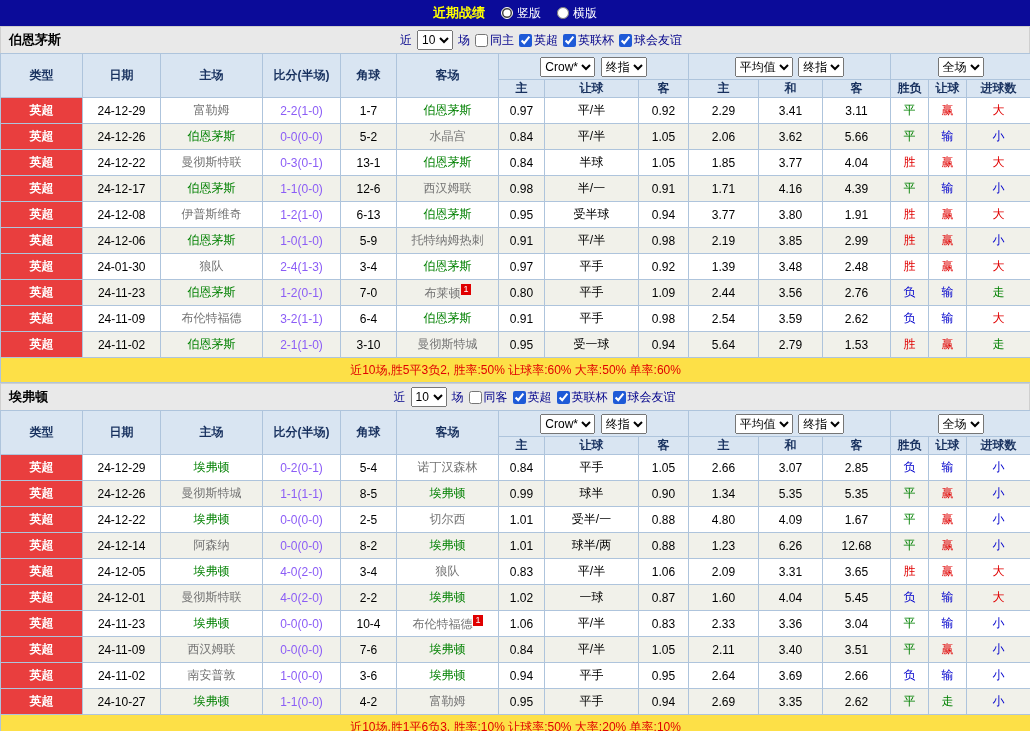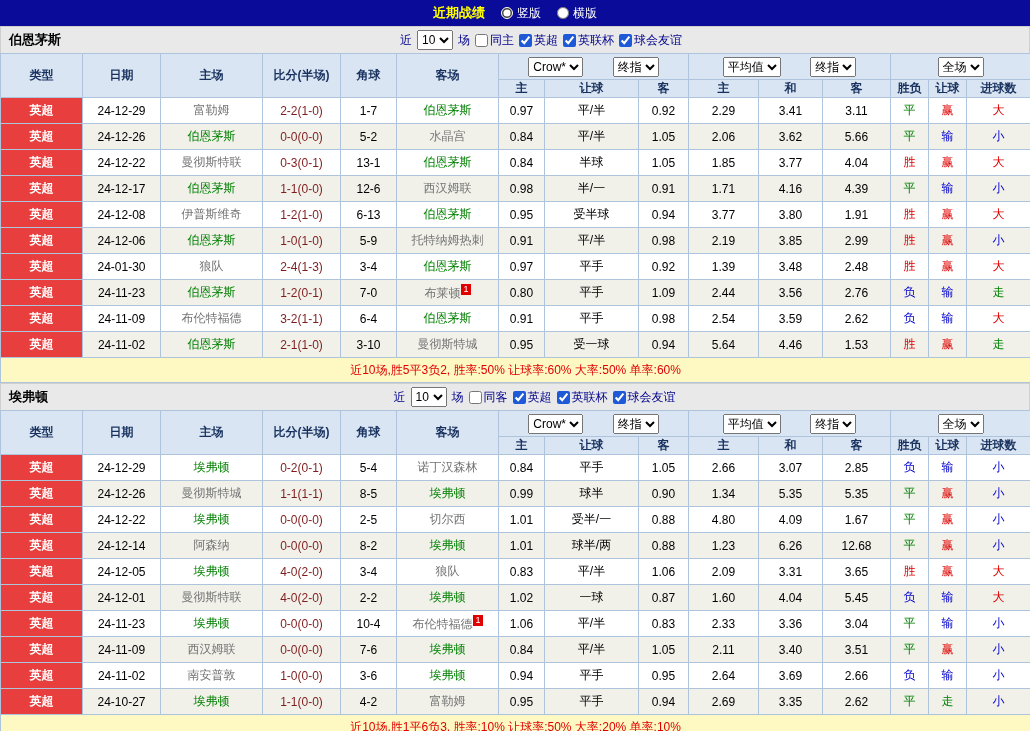--- a/index.html
+++ b/index.html
@@ -58,41 +58,41 @@
     text-align: center;
     padding: 0 1px;
     overflow: hidden;
     white-space: nowrap;
     font-size: 12px;
   }
   thead th { background: #d9e5f2; color: #17305e; font-weight: bold; }
   thead tr.h1 th { height: 26px; }
   thead tr.h2 th { height: 18px; }
   .selcell { background:#d9e5f2; }
-  .selcell select { margin: 0 13px; }
+  .selcell select { margin: 0 1px; }
   tbody td { height: 26px; background:#fff; }
   tbody tr:nth-child(even) td { background: #f1f1ea; }
   td.league { background: #e93e3e !important; color: #fff; font-weight: bold; }
   .team { color:#737373; text-decoration: none; cursor: pointer; }
   .team.focus { color: #008000; }
-  .score { color: #7f1d1d; cursor: pointer; }
+  .score { color: #8b5cf6; cursor: pointer; }
   .redcard {
     display: inline-block;
     background: #e00000;
     color: #fff;
     font-size: 9px;
     line-height: 11px;
     padding: 0 2px;
     vertical-align: super;
     margin-left: 1px;
   }
   .res-win  { color: #e00000; }
   .res-draw { color: #008000; }
   .res-lose { color: #0000cc; }
-  tfoot td.summary { height: 25px; color: #e00000; background:#fef9c3; font-size:12px; }
+  tfoot td.summary { height: 25px; color: #e00000; background:#fde047; font-size:12px; }
 </style>
 </head>
 <body>
 
 <div class="topbar">
   <span class="title">近期战绩</span>
   <label>
     <input type="radio" name="layout-mode" checked="" style="">
     <span>竖版</span>
   </label>
@@ -335,21 +335,21 @@
           <td class="league">英超</td>
           <td>24-11-02</td>
           <td><span class="team focus">伯恩茅斯</span></td>
           <td><span class="score">2-1(1-0)</span></td>
           <td>3-10</td>
           <td><span class="team">曼彻斯特城</span></td>
           <td>0.95</td>
           <td>受一球</td>
           <td>0.94</td>
           <td>5.64</td>
-          <td>4.46</td>
+          <td>2.79</td>
           <td>1.53</td>
           <td class="res-win">胜</td>
           <td class="res-win">赢</td>
           <td class="res-draw">走</td>
         </tr>
       </tbody>
     <tfoot>
       <tr>
         <td colspan="15" class="summary">近10场,胜5平3负2, 胜率:50% 让球率:60% 大率:50% 单率:60%</td>
       </tr>

